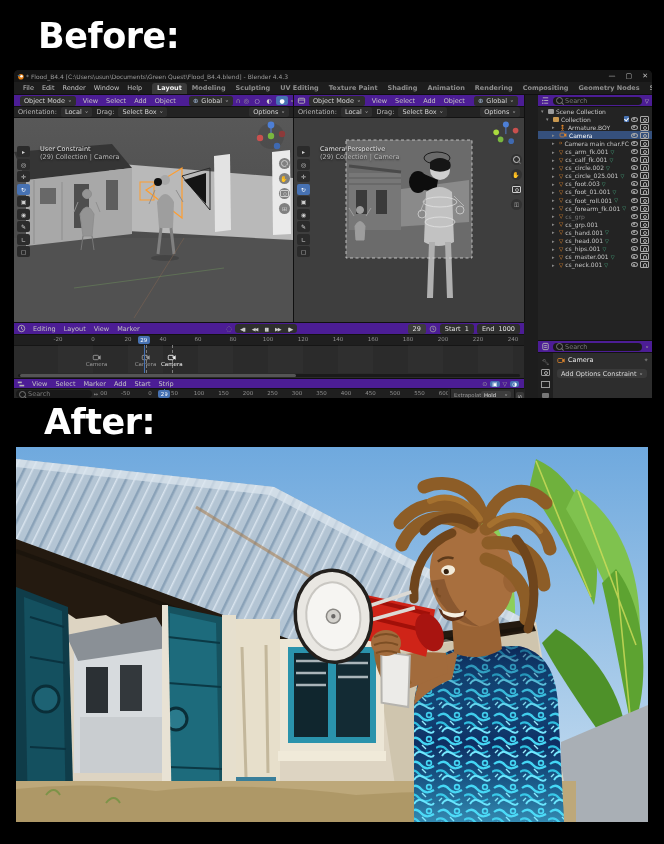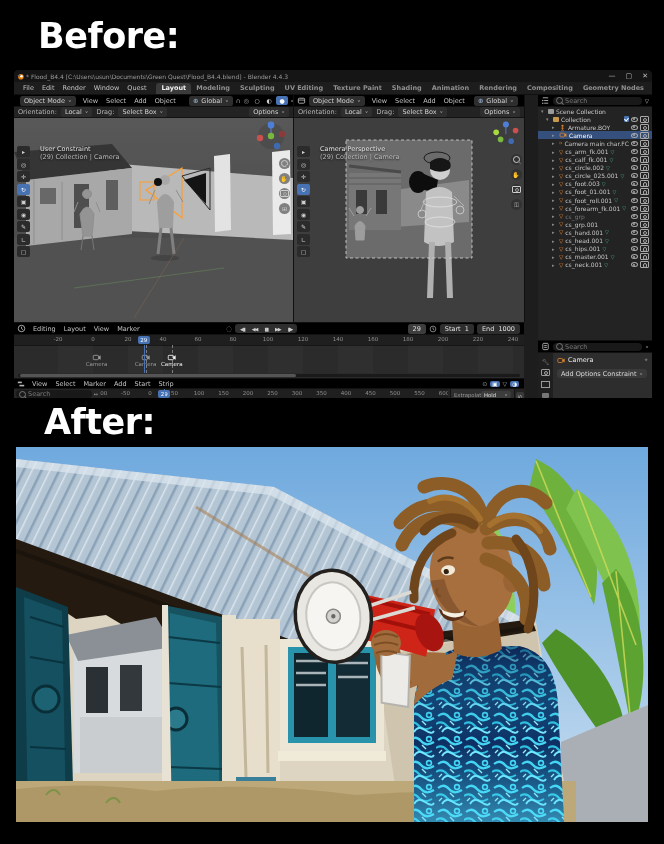--- a/index.html
+++ b/index.html
@@ -18,21 +18,21 @@
   #titlebar{left:0;top:0;width:638px;height:12px;background:#151515;}
   #titlebar .title-text{margin-left:4px;color:#9a9a9a;font-size:6px;white-space:nowrap;}
   .win-btns{position:absolute;right:4px;top:0;height:12px;display:flex;gap:10px;color:#bdbdbd;font-size:7px;align-items:center;}
   #menubar{left:0;top:12px;width:638px;height:13px;background:#1d1d1d;border-bottom:1px solid #101010;display:flex;align-items:center;gap:2px;padding:0 3px;box-sizing:border-box;}
   .menu-item{padding:1px 4px;color:#c3c3c3;border-radius:2px;white-space:nowrap;}
   .ws-tab{padding:1.5px 5px;color:#8f8f8f;border-radius:3px 3px 0 0;white-space:nowrap;font-weight:bold;}
   .ws-tab.active{background:#3a3a3a;color:#f0f0f0;}
   .cv{font-size:5px;color:#9a9a9a;transform:scaleY(.7);display:inline-block;}
 
   
-  .editor-hd{background:#000000;border-bottom:1px solid #121212;display:flex;align-items:center;gap:3px;padding:0 3px;box-sizing:border-box;}
+  .editor-hd{background:#4c1d95;border-bottom:1px solid #121212;display:flex;align-items:center;gap:3px;padding:0 3px;box-sizing:border-box;}
   .toolrow{background:#232323;border-bottom:1px solid #121212;display:flex;align-items:center;gap:4px;padding:0 4px;box-sizing:border-box;color:#b5b5b5;}
   .dd{background:#2e2e2e;border-radius:2.5px;padding:1px 4px;display:flex;gap:3px;align-items:center;white-space:nowrap;color:#d2d2d2;}
   .ed-icon{width:9px;height:9px;display:inline-block;}
 
   
   .vp{overflow:hidden;background:#4b4b4b;}
   #vp-left{left:0;top:25px;width:279px;height:227px;border-right:1px solid #101010;}
   #vp-right{left:280px;top:25px;width:230px;height:227px;border-right:1px solid #101010;}
   .vp .editor-hd{position:absolute;left:0;top:0;right:0;height:12px;}
   .vp .toolrow{position:absolute;left:0;top:12px;right:0;height:11px;}
@@ -130,21 +130,21 @@
     <svg class="ed-icon" width="9" height="9" viewBox="0 0 10 10">
         <circle cx="5.6" cy="5.4" r="4" fill="#e87d0d"></circle>
         <circle cx="6.4" cy="4.8" r="1.8" fill="#fff"></circle>
         <path d="M0 4 L5 2.5 L4 5 Z" fill="#2a6fa8"></path>
       </svg>
     <div class="row">
         <span class="menu-item">File</span>
         <span class="menu-item">Edit</span>
         <span class="menu-item">Render</span>
         <span class="menu-item">Window</span>
-        <span class="menu-item">Quest</span>
+        <span class="menu-item">Help</span>
       </div>
     <div class="row" id="workspace-tabs" style="margin-left:4px">
         <span class="ws-tab active">Layout</span>
         <span class="ws-tab">Modeling</span>
         <span class="ws-tab">Sculpting</span>
         <span class="ws-tab">UV Editing</span>
         <span class="ws-tab">Texture Paint</span>
         <span class="ws-tab">Shading</span>
         <span class="ws-tab">Animation</span>
         <span class="ws-tab">Rendering</span>

